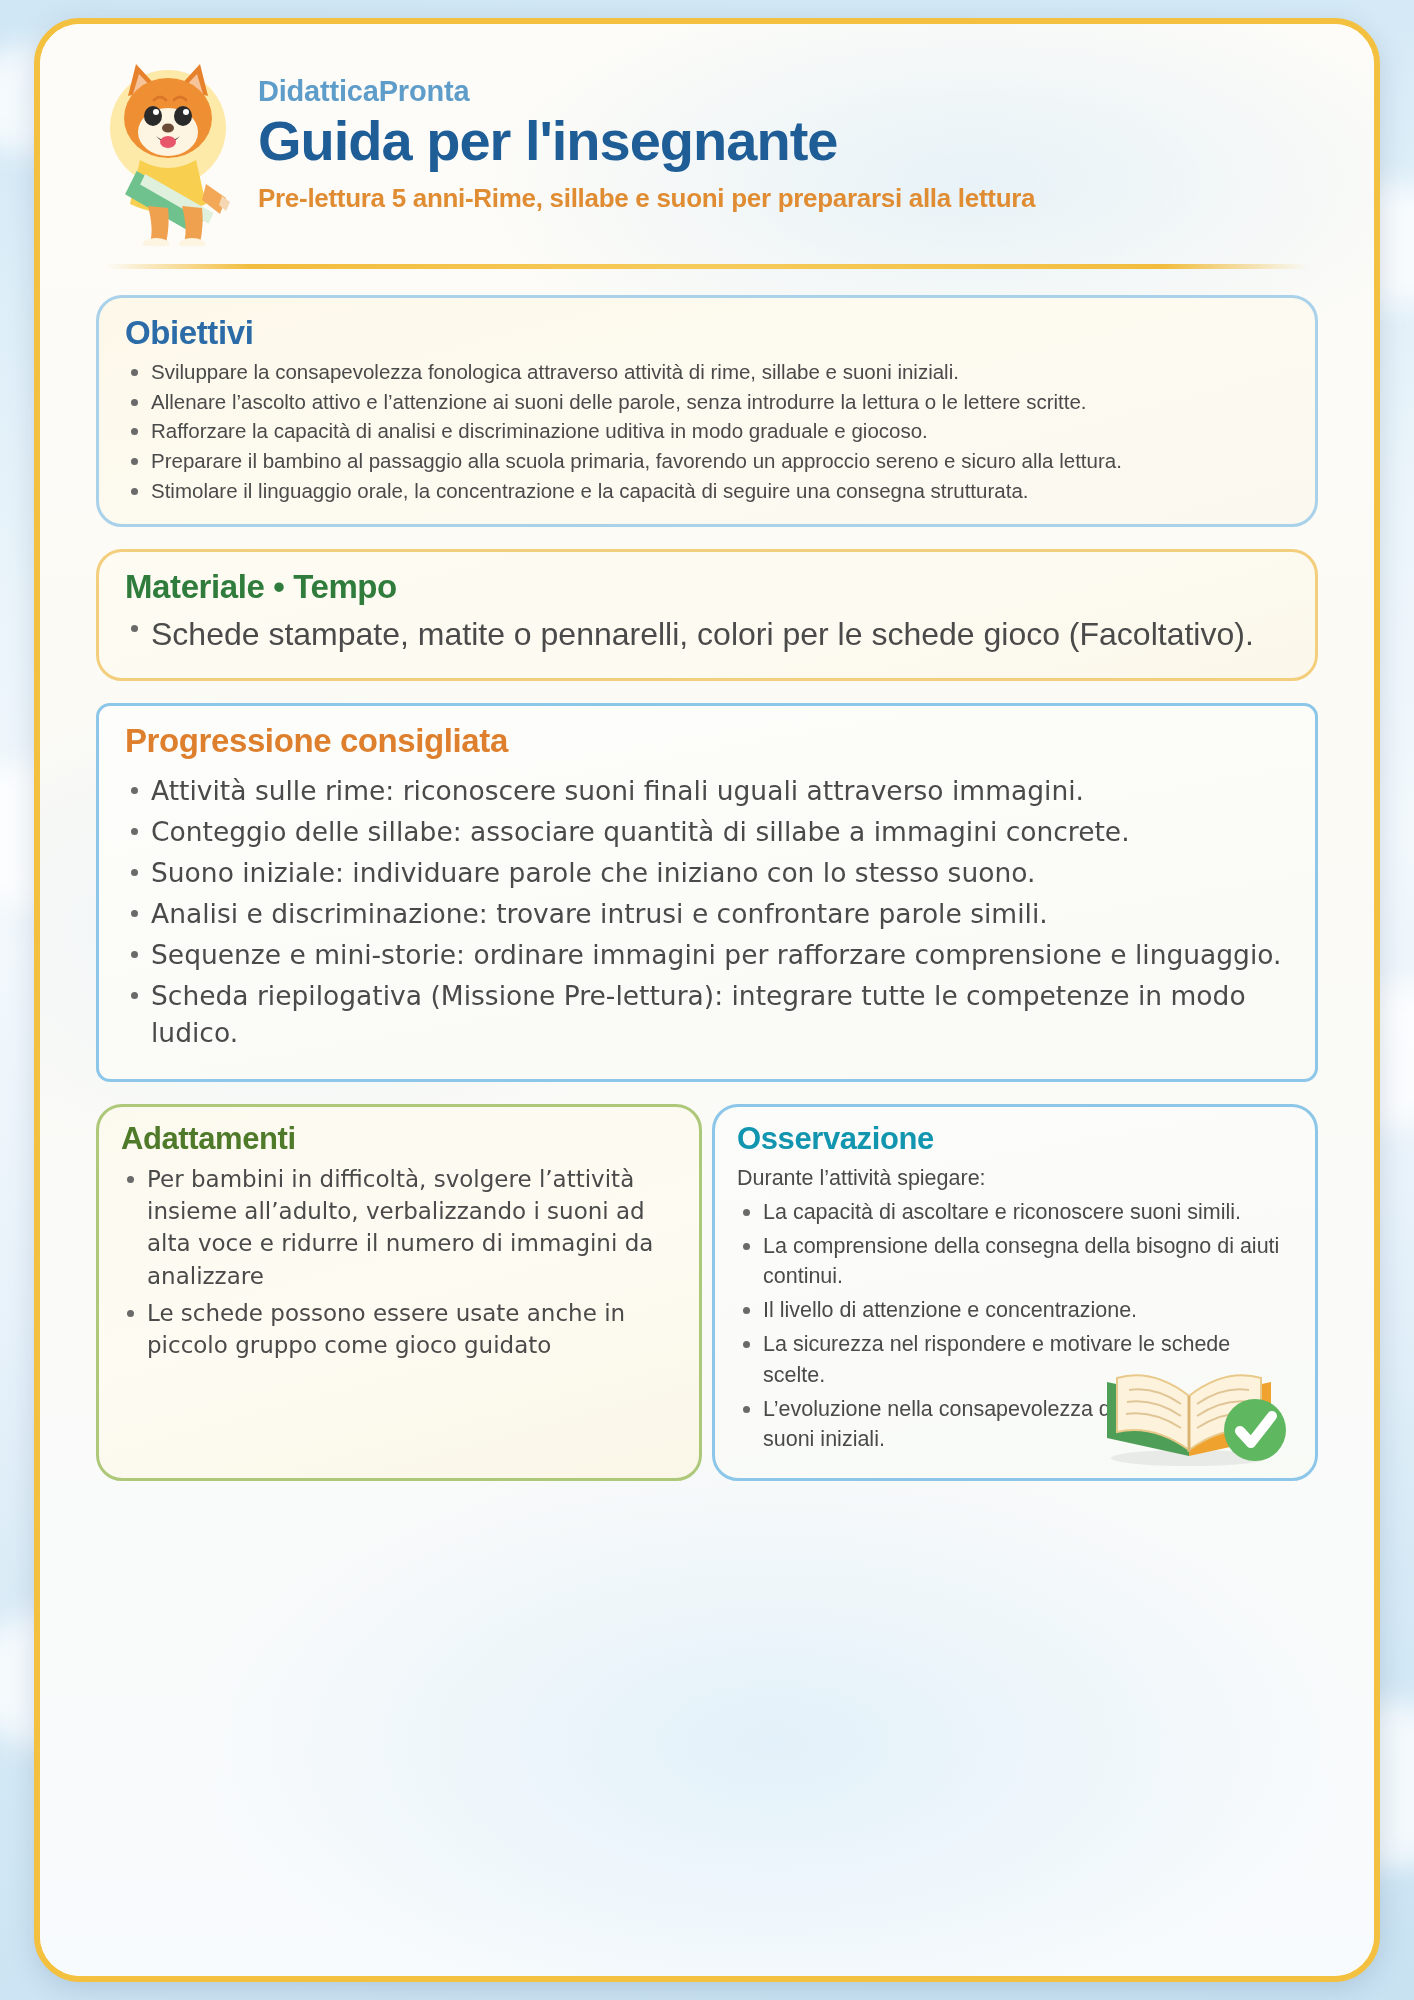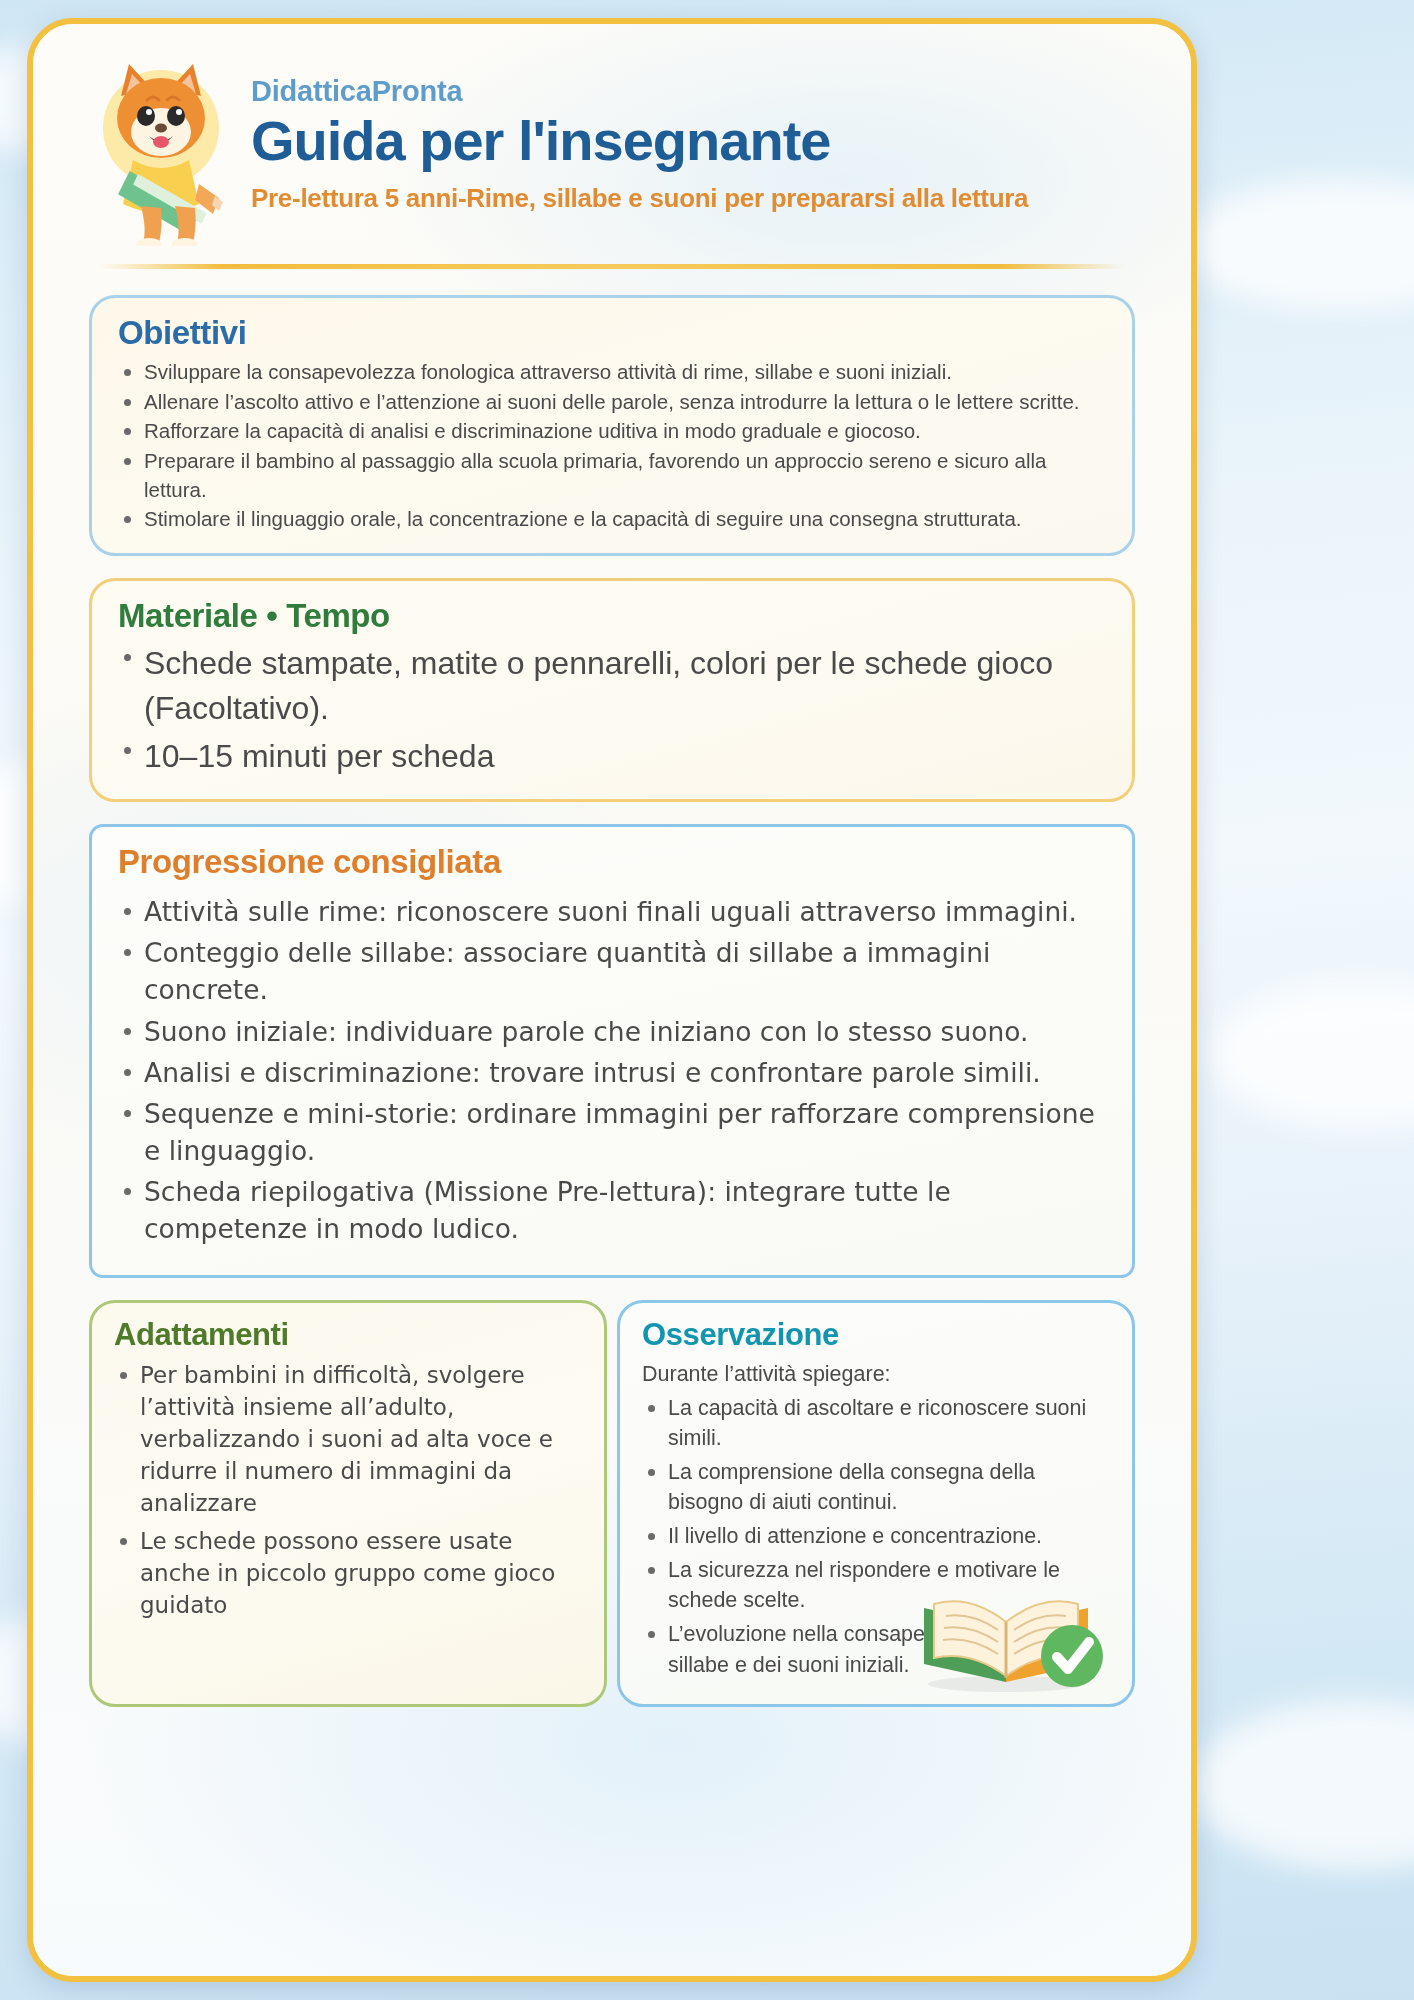--- a/index.html
+++ b/index.html
@@ -17,22 +17,22 @@
   .cloud {
     position: absolute;
     border-radius: 50%;
     background: rgba(255,255,255,0.75);
     filter: blur(14px);
     pointer-events: none;
   }
 
   .page-frame {
     position: absolute;
-    left: 27px; top: 18px;
-    width: 1170px; height: 1964px;
+    left: 34px; top: 18px;
+    width: 1346px; height: 1964px;
     background: #fbfaf6;
     border: 6px solid #f4c03f;
     border-radius: 46px;
     box-shadow: 0 6px 26px rgba(80,110,140,0.22);
     overflow: hidden;
   }
 
   
   .paper-wash {
     position: absolute; inset: 0;
@@ -219,21 +219,20 @@
         <li>Rafforzare la capacità di analisi e discriminazione uditiva in modo graduale e giocoso.</li>
         <li>Preparare il bambino al passaggio alla scuola primaria, favorendo un approccio sereno e sicuro alla lettura.</li>
         <li>Stimolare il linguaggio orale, la concentrazione e la capacità di seguire una consegna strutturata.</li>
       </ul>
     </div>
 
     <div class="card card-yellow">
       <div class="card-title t-green">Materiale • Tempo</div>
       <ul class="bullets txt-md">
         <li>Schede stampate, matite o pennarelli, colori per le schede gioco (Facoltativo).</li>
-        <li>10–15 minuti per scheda</li>
       </ul>
     </div>
 
     <div class="card card-bluewhite" style="padding-bottom:24px;border-radius:14px;">
       <div class="card-title t-orange" style="margin-bottom:12px;">Progressione consigliata</div>
       <ul class="bullets txt-lg rounded-face">
         <li>Attività sulle rime: riconoscere suoni finali uguali attraverso immagini.</li>
         <li>Conteggio delle sillabe: associare quantità di sillabe a immagini concrete.</li>
         <li>Suono iniziale: individuare parole che iniziano con lo stesso suono.</li>
         <li>Analisi e discriminazione: trovare intrusi e confrontare parole simili.</li>

